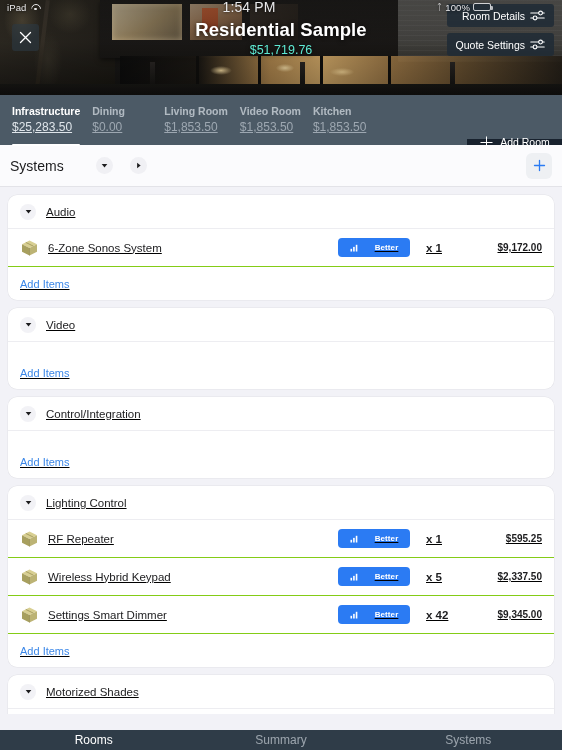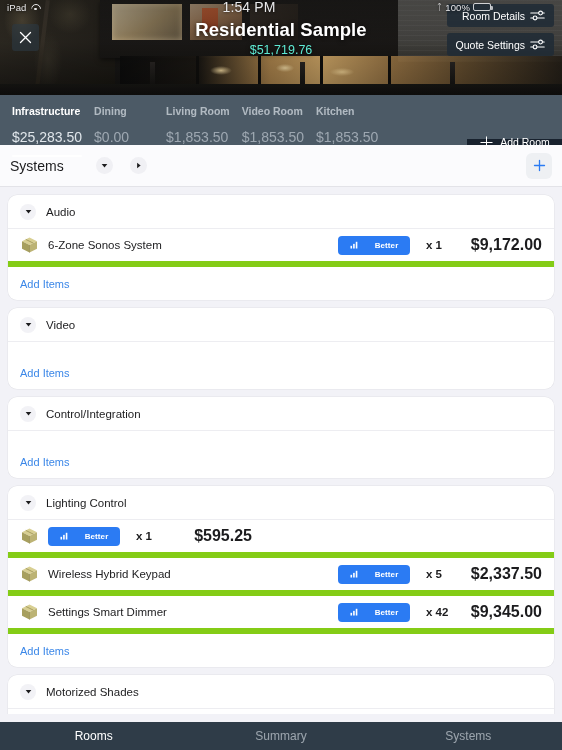--- a/index.html
+++ b/index.html
@@ -161,21 +161,21 @@
   }
   .room-tabs { display:flex; flex:1; align-items:flex-start; padding-left:12px; }
   .room-tab {
     position:relative; padding:10px 12px 0 0; min-width:72px; cursor:pointer;
   }
   .room-tab .rt-name {
     font-size:10.5px; font-weight:bold; color:rgba(226,232,238,.68);
     white-space:nowrap;
   }
   .room-tab .rt-price {
-    font-size:14px; color:rgba(206,215,223,.62); margin-top:12px; white-space:nowrap;
+    font-size:12px; color:rgba(206,215,223,.62); margin-top:3px; white-space:nowrap;text-decoration:underline;
   }
   .room-tab.active .rt-name { color:#ffffff; }
   .room-tab.active .rt-price { color:#dfe5ea; }
   .room-tab.active::after {
     content:""; position:absolute; left:0; right:12px; bottom:-12px;
     height:2px; background:#fff; border-radius:1px;
   }
   .addroom {
     width:95px; background:#18222e; display:flex; align-items:center;
     justify-content:center; gap:6px; cursor:pointer;margin-top:44px;
@@ -204,61 +204,62 @@
   .sys-add svg { width:15px; height:15px; }
 
   
   .content {
     position:absolute; left:0; top:187px; width:562px; height:527px;
     background:#f2f2f7; overflow:hidden; padding:8px 8px 0 8px;
   }
   .card {
     background:#ffffff; border-radius:9px; margin-bottom:8px; overflow:hidden;
     box-shadow:0 0 0 .5px rgba(60,60,67,.08);
+    text-decoration:underline;
   }
   .sec-head {
     display:flex; align-items:center; gap:10px; height:34px; padding:0 12px;
     border-bottom:1px solid #ededf1;
   }
   .sec-chev {
     width:16px; height:16px; border-radius:50%; background:#f2f2f6;
     display:flex; align-items:center; justify-content:center; cursor:pointer; flex:none;
   }
   .sec-chev svg { width:7px; height:7px; }
   .sec-title { font-size:11.5px; color:#1c1c1e; }
 
   .item-row {
     display:flex; align-items:center; height:38px; padding:0 12px;
-    border-bottom:6px solid #84cc16;
+    border-bottom:1px solid #84cc16;
   }
   .item-row:last-of-type { border-bottom:none; }
   .box-ico { width:19px; height:18px; flex:none; margin-right:9px; }
   .item-name { font-size:11.5px; color:#1c1c1e; flex:1; }
   .badge {
     background:#2b7bf3; color:#fff; border-radius:4px; height:19px;
     display:flex; align-items:center; justify-content:center; gap:17px;
     padding:0 10px; min-width:72px; cursor:pointer;
   }
   .badge-txt { font-size:8px; font-weight:bold; letter-spacing:.1px; }
   .bars-ico { width:8px; height:8px; flex:none; }
   .item-qty {
     width:46px; text-align:left; padding-left:16px;
     font-size:11.5px; font-weight:bold; color:#1c1c1e;
   }
   .item-price {
-    width:86px; text-align:right; font-size:16px; font-weight:bold; color:#1c1c1e;
+    width:86px; text-align:right; font-size:10px; font-weight:bold; color:#1c1c1e;
   }
   .add-items {
     font-size:11px; color:#3b87e8; padding:11px 12px 10px 12px; cursor:pointer;
   }
   .empty-pad { height:14px; }
 
   
   .bottombar {
-    position:absolute; left:0; bottom:0; width:562px; height:28px;
+    position:absolute; left:0; bottom:0; width:562px; height:20px;
     background:#2f3c48; display:flex; align-items:center;
   }
   .bt-item {
     flex:1; text-align:center; font-size:12px;
     color:rgba(221,228,234,.62); cursor:pointer;
   }
   .bt-item.active { color:#ffffff; }
 </style>
 </head>
 <body>
@@ -451,20 +452,21 @@
           </span>
           <span class="sec-title">Lighting Control</span>
         </div>
         <div class="item-row">
           <svg class="box-ico" viewBox="0 0 24 24">
             <path d="M12 2 L22 7 L12 12 L2 7 Z" fill="#d8cf92"></path>
             <path d="M2 7 L12 12 L12 22 L2 17 Z" fill="#a79f5e"></path>
             <path d="M22 7 L12 12 L12 22 L22 17 Z" fill="#bcb374"></path>
             <path d="M7 4.5 L17 9.5 M12 12 L12 22" stroke="#8d8549" stroke-width="0.9" fill="none"></path>
           </svg>
+          <span class="item-name">RF Repeater</span>
           <span class="badge">
             <svg class="bars-ico" viewBox="0 0 10 10">
               <rect x="0.6" y="6" width="2" height="3.4" fill="#fff"></rect>
               <rect x="3.9" y="3.6" width="2" height="5.8" fill="#fff"></rect>
               <rect x="7.2" y="1" width="2" height="8.4" fill="#fff"></rect>
             </svg>
             <span class="badge-txt">Better</span>
           </span>
           <span class="item-qty">x 1</span>
           <span class="item-price">$595.25</span>

